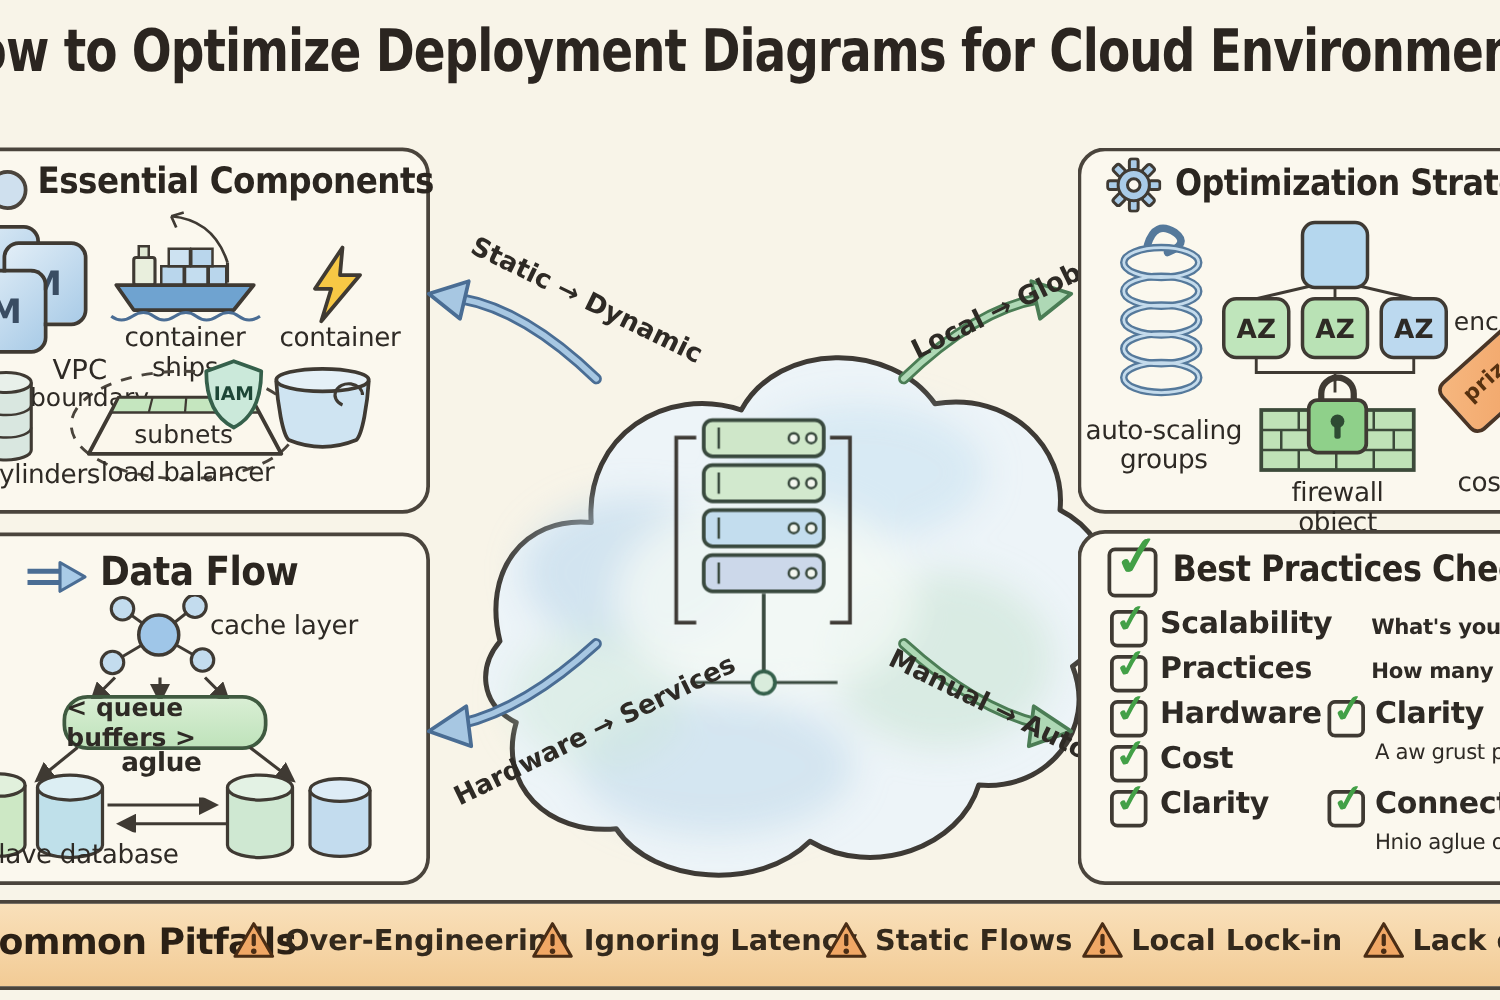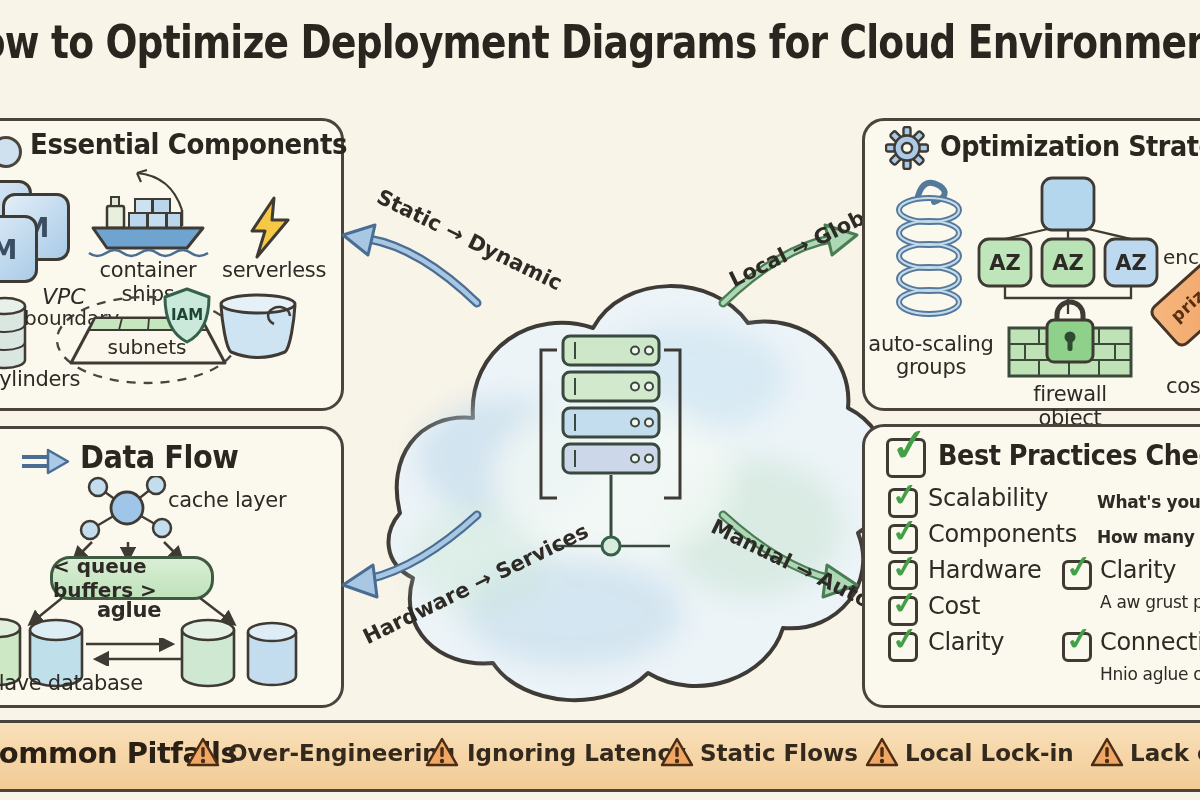--- a/index.html
+++ b/index.html
@@ -17,21 +17,21 @@
          font-size:47px;font-weight:bold;white-space:nowrap;letter-spacing:-1px;color:#2b2520;}
   .vm{position:absolute;width:62px;height:62px;border:3px solid #3f3a33;border-radius:13px;
       background:linear-gradient(135deg,#e2eef7,#a9cbe7);display:flex;align-items:center;justify-content:center;
       font-size:27px;font-weight:bold;color:#3a4d63;}
   .pill{position:absolute;border:3px solid #3f5a40;border-radius:20px;
         background:linear-gradient(#d9eed4,#bfe3bb);display:flex;align-items:center;justify-content:flex-start;
         font-size:20px;font-weight:600;}
   .arrow-label{position:absolute;font-size:21px;font-weight:600;white-space:nowrap;color:#2e2a25;}
   .checkbox{position:absolute;border:3px solid #3f3a33;border-radius:6px;background:#fbf8ee;}
   .check{position:absolute;color:#43a047;font-weight:bold;text-shadow:1px 0 0 #43a047;transform:rotate(-6deg);}
-  .bp-item{position:absolute;font-size:24px;font-weight:400;letter-spacing:-0.3px;white-space:nowrap;}
+  .bp-item{position:absolute;font-size:24px;font-weight:700;letter-spacing:-0.3px;white-space:nowrap;}
   .banner{position:absolute;left:-8px;top:720px;width:1216px;height:66px;
           background:linear-gradient(#f9e0ba,#f2cb95);border-top:3px solid #4a443c;border-bottom:3px solid #4a443c;}
   .pit-label{position:absolute;font-size:23px;font-weight:600;white-space:nowrap;color:#33291c;}
   .tag{position:absolute;left:1150px;top:268px;width:104px;height:46px;border:3px solid #4a3525;border-radius:9px;
        background:linear-gradient(135deg,#f6b77f,#ef9c5d);transform:rotate(-42deg);}
   .tag-text{position:absolute;left:12px;top:10px;font-size:17px;font-weight:bold;color:#57310f;letter-spacing:0.5px;}
   svg{display:block;}
 </style>
 </head>
 <body>
@@ -72,43 +72,44 @@
     <rect x="50" y="31" width="17" height="14" fill="#cde2f1" stroke="#3f3a33" stroke-width="2"></rect>
     <rect x="68" y="31" width="17" height="14" fill="#b9d6ec" stroke="#3f3a33" stroke-width="2"></rect>
     <path d="M8 60 L118 60 L102 80 L22 80 Z" fill="#6fa3d0" stroke="#3f3a33" stroke-width="3" stroke-linejoin="round"></path>
     <path d="M4 85 q8 6 17 0 t17 0 t17 0 t17 0 t17 0 t17 0 t17 0" stroke="#4a6d94" stroke-width="2.5" fill="none"></path>
   </svg>
   <div class="abs lbl lbl-c" style="left:78px;top:258px;width:140px;">container ships</div>
 
   <svg class="abs" style="left:240px;top:196px;" width="58" height="64" viewBox="0 0 58 64">
     <polygon points="34,2 12,35 25,35 17,61 48,24 32,24" fill="#f7c845" stroke="#3f3a33" stroke-width="3" stroke-linejoin="round"></polygon>
   </svg>
-  <div class="abs lbl lbl-c" style="left:222px;top:258px;width:100px;">serverless</div>
+  <div class="abs lbl lbl-c" style="left:222px;top:258px;width:100px;">container</div>
 
   <svg class="abs" style="left:-18px;top:296px;" width="46" height="74" viewBox="0 0 46 74">
     <path d="M3 10 v54 a20 8 0 0 0 40 0 v-54" fill="#d9e7e0" stroke="#3f3a33" stroke-width="2.5"></path>
     <ellipse cx="23" cy="10" rx="20" ry="8" fill="#e8f0ea" stroke="#3f3a33" stroke-width="2.5"></ellipse>
     <path d="M3 28 a20 8 0 0 0 40 0 M3 46 a20 8 0 0 0 40 0" fill="none" stroke="#3f3a33" stroke-width="2"></path>
   </svg>
   <div class="abs lbl" style="left:-12px;top:367px;">cylinders</div>
 
   <svg class="abs" style="left:52px;top:293px;" width="190" height="94" viewBox="0 0 190 94">
     <ellipse cx="95" cy="47" rx="90" ry="43" fill="none" stroke="#4a443c" stroke-width="2.3" stroke-dasharray="9 8"></ellipse>
   </svg>
-  <div class="abs" style="left:42px;top:284px;font-size:22px;font-style:italic;">VPC</div>
+  <div class="abs" style="left:42px;top:284px;font-size:22px;">VPC</div>
   <div class="abs" style="left:24px;top:306px;font-size:20px;">boundary</div>
 
   <svg class="abs" style="left:63px;top:314px;" width="168" height="54" viewBox="0 0 168 54">
     <path d="M32 4 L138 4 L162 49 L8 49 Z" fill="#fbf7ec" stroke="#3f3a33" stroke-width="3" stroke-linejoin="round"></path>
     <path d="M32 4 L138 4 L144 16 L26 16 Z" fill="#c5e6bf" stroke="#3f3a33" stroke-width="2"></path>
     <line x1="59" y1="4" x2="56" y2="16" stroke="#3f3a33" stroke-width="1.8"></line>
     <line x1="86" y1="4" x2="85" y2="16" stroke="#3f3a33" stroke-width="1.8"></line>
     <line x1="113" y1="4" x2="115" y2="16" stroke="#3f3a33" stroke-width="1.8"></line>
     <text x="84" y="40" text-anchor="middle" font-size="20" fill="#2e2a25">subnets</text>
   </svg>
+  <div class="abs lbl lbl-c" style="left:70px;top:366px;width:160px;">load balancer</div>
 
   <svg class="abs" style="left:160px;top:286px;" width="54" height="60" viewBox="0 0 54 60">
     <path d="M27 3 L49 11 C49 35 41 49 27 56 C13 49 5 35 5 11 Z" fill="#cbe9da" stroke="#35604b" stroke-width="3" stroke-linejoin="round"></path>
     <text x="27" y="34" text-anchor="middle" font-size="15" font-weight="bold" fill="#1d4636">IAM</text>
   </svg>
 
   <svg class="abs" style="left:214px;top:292px;" width="88" height="72" viewBox="0 0 88 72">
     <path d="M7 13 C8 30 12 56 17 60 Q44 71 71 60 C76 56 80 30 81 13" fill="#cfe4f2" stroke="#3f3a33" stroke-width="3"></path>
     <ellipse cx="44" cy="12" rx="37" ry="9" fill="#e5f0f7" stroke="#3f3a33" stroke-width="3"></ellipse>
     <path d="M60 32 a11 9 0 1 1 16 -8" fill="none" stroke="#3f3a33" stroke-width="2.5"></path>
@@ -333,21 +334,21 @@
   <div class="checkbox" style="left:886px;top:438px;width:34px;height:34px;border-width:3.5px;"></div>
   <div class="check" style="left:890px;top:418px;font-size:46px;">✓</div>
   <div class="abs panel-title" style="left:938px;top:438px;transform:scaleX(0.88);transform-origin:left center;">Best Practices Checklist</div>
 
   <div class="checkbox" style="left:888px;top:488px;width:24px;height:24px;"></div>
   <div class="check" style="left:891px;top:476px;font-size:32px;">✓</div>
   <div class="bp-item" style="left:928px;top:484px;">Scalability</div>
 
   <div class="checkbox" style="left:888px;top:524px;width:24px;height:24px;"></div>
   <div class="check" style="left:891px;top:512px;font-size:32px;">✓</div>
-  <div class="bp-item" style="left:928px;top:520px;">Components</div>
+  <div class="bp-item" style="left:928px;top:520px;">Practices</div>
 
   <div class="checkbox" style="left:888px;top:560px;width:24px;height:24px;"></div>
   <div class="check" style="left:891px;top:548px;font-size:32px;">✓</div>
   <div class="bp-item" style="left:928px;top:556px;">Hardware</div>
 
   <div class="checkbox" style="left:888px;top:596px;width:24px;height:24px;"></div>
   <div class="check" style="left:891px;top:584px;font-size:32px;">✓</div>
   <div class="bp-item" style="left:928px;top:592px;">Cost</div>
 
   <div class="checkbox" style="left:888px;top:632px;width:24px;height:24px;"></div>

